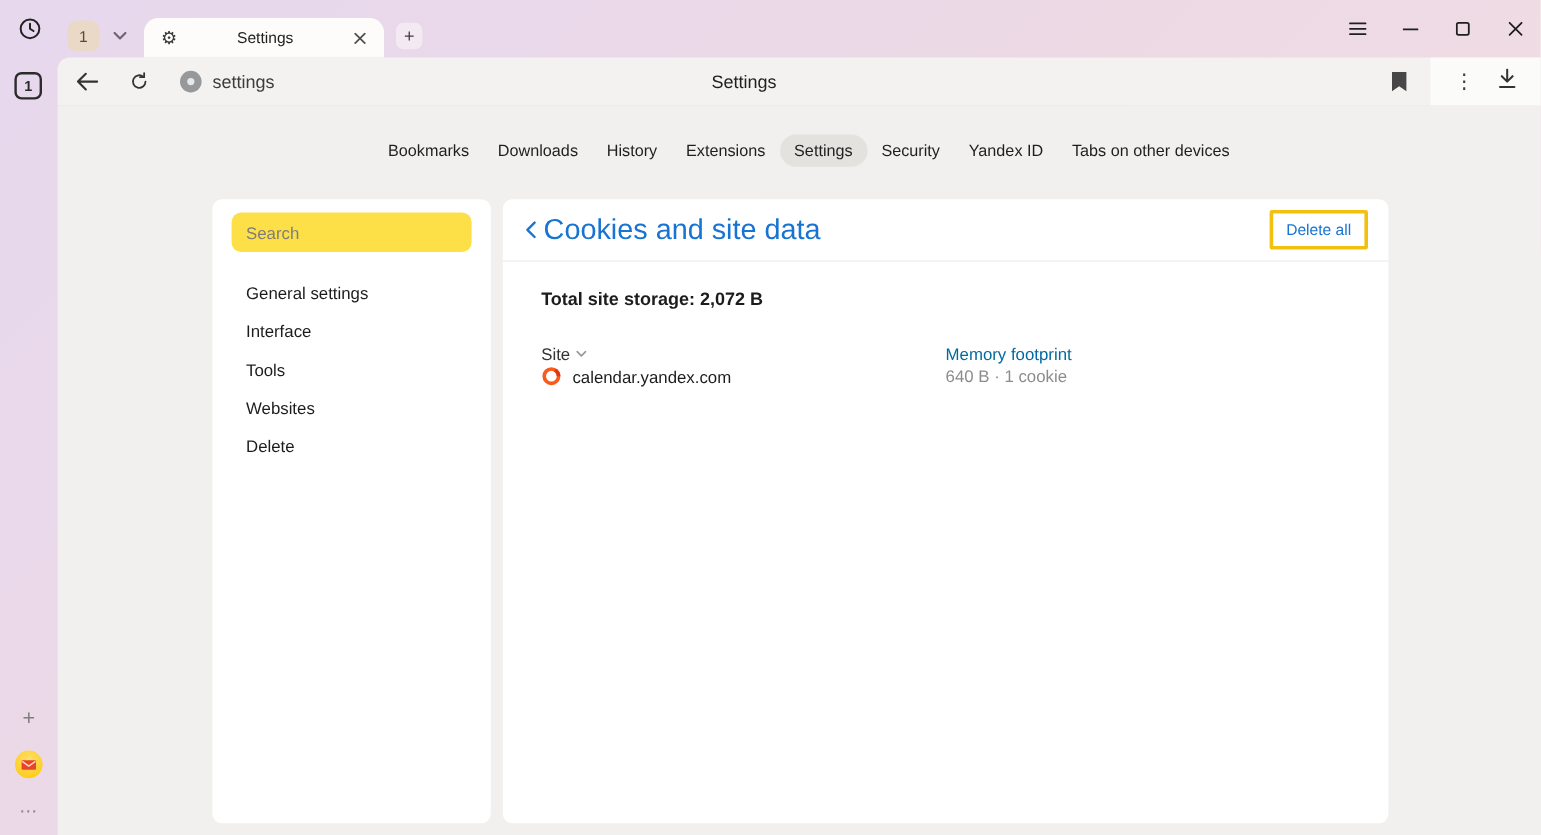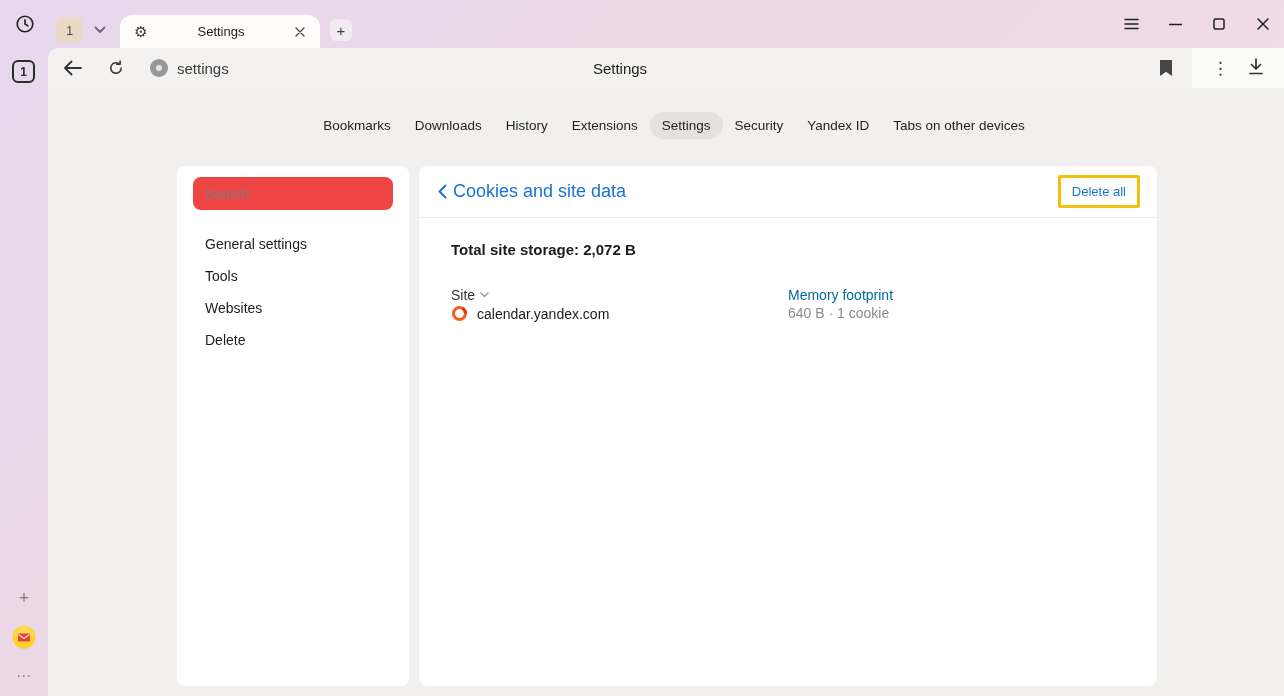--- a/index.html
+++ b/index.html
@@ -50,31 +50,31 @@
   .kebab { font-size:17px; color:#3c3c3c; }
 
   
   .page { position:absolute; top:88px; left:48px; right:0; bottom:0; background:#f1f0ee; }
   .topnav { position:absolute; top:24px; left:16px; right:0; display:flex; justify-content:center; }
   .topnav-item { padding:6px 12px; font-size:13.5px; color:#1f1f1f; border-radius:15px; white-space:nowrap; cursor:default; }
   .topnav-item.active { background:#e3e2df; }
 
   .panels { position:absolute; top:78px; left:129px; right:127px; bottom:10px; display:flex; gap:10px; }
   .sidebar-panel { width:232px; background:#ffffff; border-radius:8px; flex:0 0 auto; }
-  .search-box { margin:11px 16px 0 16px; height:33px; background:#ef4444; border-radius:8px; display:flex; align-items:center; }
+  .search-box { margin:11px 16px 0 16px; height:33px; background:#fde047; border-radius:8px; display:flex; align-items:center; }
   .search-box input { border:none; outline:none; background:transparent; width:100%; padding:0 12px; font-size:14px; color:#1f1f1f;
                       font-family:"Liberation Sans","DejaVu Sans",sans-serif; }
   .search-box input::placeholder { color:#7d7d7d; }
   .side-list { margin-top:18px; }
   .side-item { height:32px; display:flex; align-items:center; padding-left:28px; font-size:14px; color:#1c1c1c; cursor:default; }
 
   .content-panel { flex:1; background:#ffffff; border-radius:8px; position:relative; }
   .content-header { height:52px; display:flex; align-items:center; padding:0 17px 0 16px; border-bottom:1px solid #ececea; }
   .back-chevron { width:14px; height:18px; display:flex; align-items:center; justify-content:center; margin-right:4px; }
-  .content-title { font-size:18px; color:#1874d2; font-weight:500; flex:1; }
+  .content-title { font-size:24px; color:#1874d2; font-weight:500; flex:1; }
   .delete-all { border:3px solid #f2c110; border-radius:2px; background:#ffffff; padding:6px 11px; font-size:13px; color:#1874d2;
                 font-family:"Liberation Sans","DejaVu Sans",sans-serif; cursor:pointer; }
   .content-body { padding-left:32px; }
   .total-storage { margin-top:23px; font-size:15px; font-weight:bold; color:#1c1c1c; }
   .table-header { margin-top:27px; display:flex; align-items:center; height:20px; }
   .col-site { width:337px; display:flex; align-items:center; gap:5px; font-size:14px; color:#333333; }
   .col-memory { font-size:14px; color:#0369a1; }
   .site-row { height:32px; display:flex; align-items:flex-start; }
   .site-row:first-of-type { margin-top:7px; }
   .row-site { width:337px; display:flex; align-items:center; gap:9px; font-size:14px; color:#1c1c1c; }
@@ -201,20 +201,21 @@
     </div>
 
     <div class="panels">
 
       <div class="sidebar-panel">
         <div class="search-box">
           <input type="text" placeholder="Search" style="">
         </div>
         <div class="side-list">
           <div class="side-item">General settings</div>
+          <div class="side-item">Interface</div>
           <div class="side-item">Tools</div>
           <div class="side-item">Websites</div>
           <div class="side-item">Delete</div>
         </div>
       </div>
 
       <div class="content-panel">
         <div class="content-header">
           <span class="back-chevron">
             <svg width="9" height="15" viewBox="0 0 9 15">

